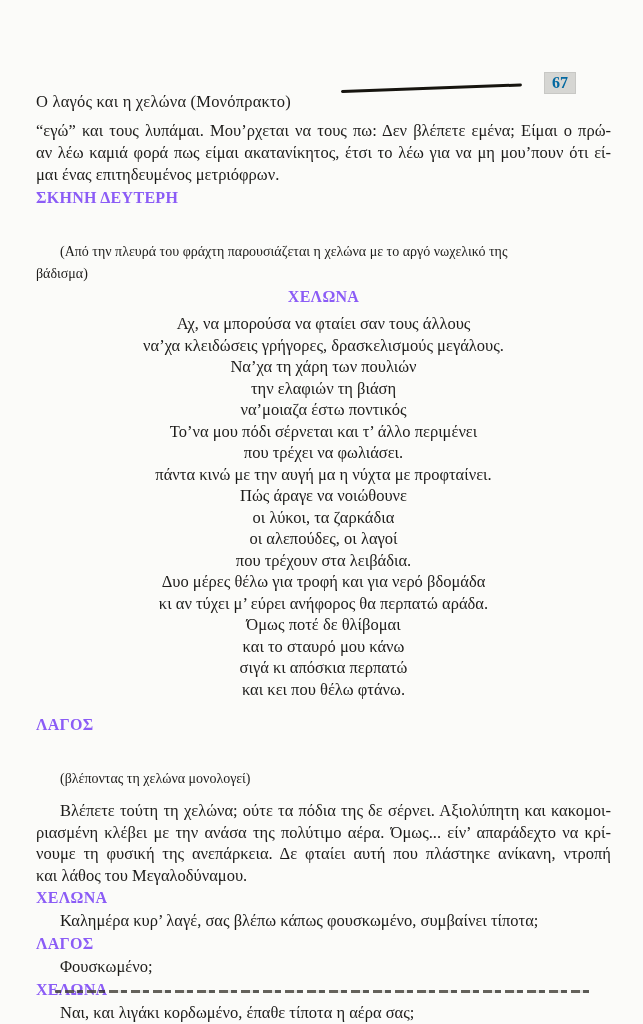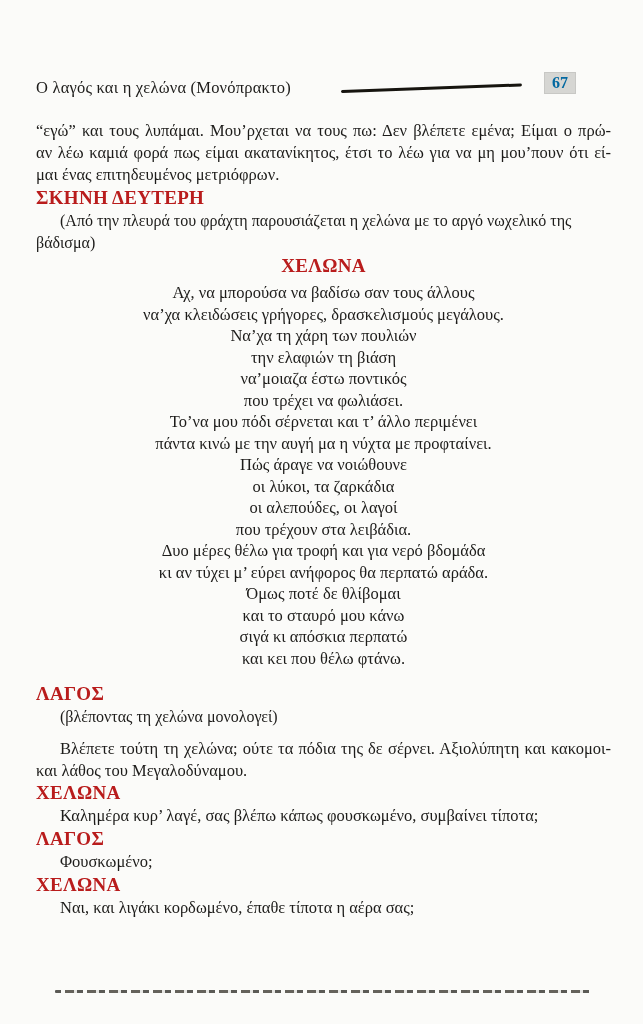--- a/index.html
+++ b/index.html
@@ -12,46 +12,46 @@
   }
   .page {
     position: relative;
     width: 643px; height: 1024px;
     padding: 0 32px 0 36px;
     overflow: hidden;
     background: #fbfbf9;
   }
   
   .hdr { position: relative; height: 24px; margin-top: 78px; }
-  .hdr-title { position: absolute; left: 0; top: 0; font-size: 16.5px; letter-spacing: .2px; white-space: nowrap; }
+  .hdr-title { position: absolute; left: 0; top: 14px; font-size: 16.5px; letter-spacing: .2px; white-space: nowrap; }
   .hdr-rule {
     position: absolute; left: 305px; top: 12px;
     width: 181px; height: 2.6px;
     background: #16140f; border-radius: 2px;
     transform: rotate(-2.1deg); transform-origin: left center;
   }
   .hdr-badge {
     position: absolute; left: 508px; top: -6px;
     background: #d6d6d3; color: #0369a1;
     font-weight: 700; font-size: 16px; line-height: 21px;
     padding: 0 8px 1px; box-shadow: inset 0 0 0 1px #c8c8c5;
   }
   
   .para { font-size: 16.5px; line-height: 22px; }
   .para.tight { line-height: 21.5px; }
   .jline { text-align: justify; text-align-last: justify; }
   .plain { text-align: left; }
   .ind { text-indent: 24px; }
   .intro { margin-top: 18px; }
   h2.speaker {
-    margin: 0; font-size: 19px; line-height: 24px;
-    font-weight: 700; letter-spacing: .3px; color: #b91c1c;
+    margin: 0; font-size: 16px; line-height: 24px;
+    font-weight: 700; letter-spacing: .3px; color: #8b5cf6;
   }
   .scene-h { margin-top: 3px; }
-  .direction { font-size: 16px; line-height: 22px; }
+  .direction { font-size: 14px; line-height: 22px; margin-top: 31px; }
   .poem-speaker { margin-top: 14px; text-align: center; letter-spacing: .6px; }
   .poem { margin-top: 4px; font-size: 16.5px; line-height: 21.5px; text-align: center; }
   .dlg-1 { margin-top: 13px; }
   .dlg-1 .para { margin-top: 10px; }
   .say { font-size: 16.5px; line-height: 22px; text-indent: 24px; }
   
   .artifact {
     position: absolute; left: 55px; top: 990px;
     width: 536px; height: 3px; border-radius: 1px;
     background: repeating-linear-gradient(90deg,
@@ -78,45 +78,47 @@
   </div>
 
   <h2 class="speaker scene-h">ΣΚΗΝΗ ΔΕΥΤΕΡΗ</h2>
   <div class="direction">
     <div class="ind">(Από την πλευρά του φράχτη παρουσιάζεται η χελώνα με το αργό νωχελικό της</div>
     <div>βάδισμα)</div>
   </div>
 
   <h2 class="speaker poem-speaker">ΧΕΛΩΝΑ</h2>
   <div class="poem">
-    <div>Αχ, να μπορούσα να βαδίσω σαν τους άλλους</div>
+    <div>Αχ, να μπορούσα να φταίει σαν τους άλλους</div>
     <div>να’χα κλειδώσεις γρήγορες, δρασκελισμούς μεγάλους.</div>
     <div>Να’χα τη χάρη των πουλιών</div>
     <div>την ελαφιών τη βιάση</div>
     <div>να’μοιαζα έστω ποντικός</div>
+    <div>Το’να μου πόδι σέρνεται και τ’ άλλο περιμένει</div>
     <div>που τρέχει να φωλιάσει.</div>
-    <div>Το’να μου πόδι σέρνεται και τ’ άλλο περιμένει</div>
     <div>πάντα κινώ με την αυγή μα η νύχτα με προφταίνει.</div>
     <div>Πώς άραγε να νοιώθουνε</div>
     <div>οι λύκοι, τα ζαρκάδια</div>
     <div>οι αλεπούδες, οι λαγοί</div>
     <div>που τρέχουν στα λειβάδια.</div>
     <div>Δυο μέρες θέλω για τροφή και για νερό βδομάδα</div>
     <div>κι αν τύχει μ’ εύρει ανήφορος θα περπατώ αράδα.</div>
     <div>Όμως ποτέ δε θλίβομαι</div>
     <div>και το σταυρό μου κάνω</div>
     <div>σιγά κι απόσκια περπατώ</div>
     <div>και κει που θέλω φτάνω.</div>
   </div>
 
   <section class="dlg-1">
     <h2 class="speaker">ΛΑΓΟΣ</h2>
     <div class="direction ind">(βλέποντας τη χελώνα μονολογεί)</div>
     <div class="para tight">
       <div class="jline ind">Βλέπετε τούτη τη χελώνα; ούτε τα πόδια της δε σέρνει. Αξιολύπητη και κακομοι-</div>
+      <div class="jline">ριασμένη κλέβει με την ανάσα της πολύτιμο αέρα. Όμως... είν’ απαράδεχτο να κρί-</div>
+      <div class="jline">νουμε τη φυσική της ανεπάρκεια. Δε φταίει αυτή που πλάστηκε ανίκανη, ντροπή</div>
       <div class="plain">και λάθος του Μεγαλοδύναμου.</div>
     </div>
   </section>
 
   <section>
     <h2 class="speaker">ΧΕΛΩΝΑ</h2>
     <div class="say">Καλημέρα κυρ’ λαγέ, σας βλέπω κάπως φουσκωμένο, συμβαίνει τίποτα;</div>
   </section>
 
   <section>

